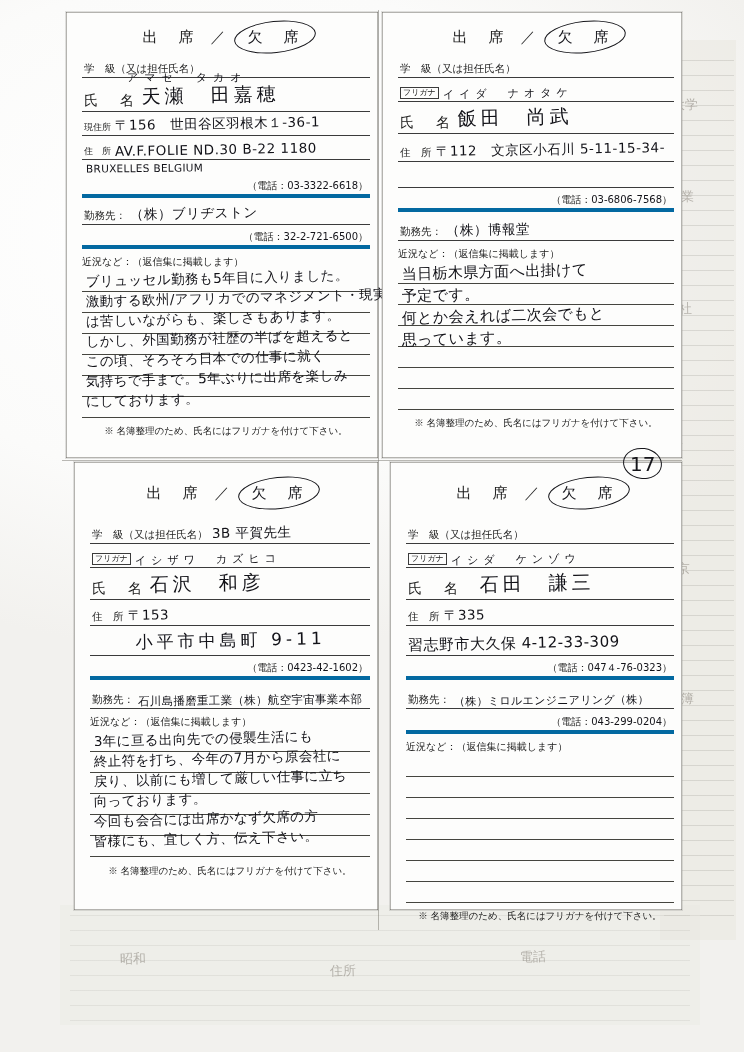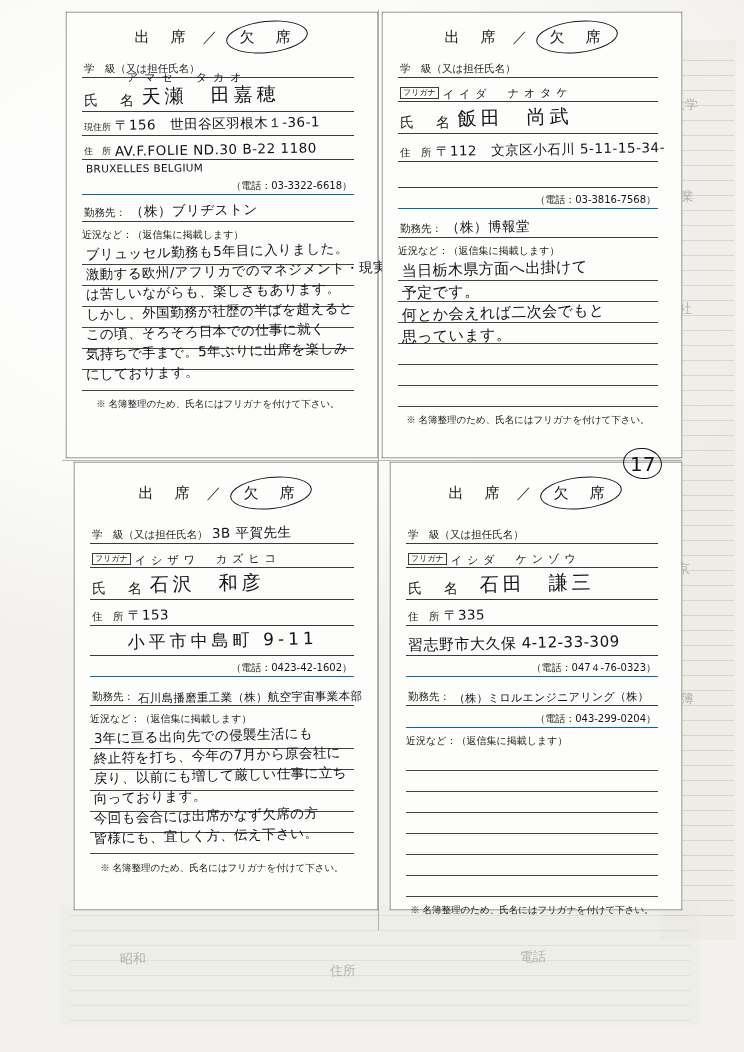--- a/index.html
+++ b/index.html
@@ -62,21 +62,21 @@
     background: rgba(90,88,82,.45);
   }
   .edge-top { left:0; right:0; top:0; height:1px; }
   .edge-bottom { left:0; right:0; bottom:0; height:1px; }
   .edge-left { top:0; bottom:0; left:0; width:1px; }
   .edge-right { top:0; bottom:0; right:0; width:1px; }
 
   .card-inner {
     position: absolute;
     inset: 0;
-    padding: 10px 24px 8px 16px;
+    padding: 10px 8px 8px 16px;
     box-sizing: border-box;
     font-size: 11px;
     color: #1b1b1b;
   }
 
   
   .attend-row {
     display: flex;
     justify-content: center;
     align-items: center;
@@ -174,21 +174,21 @@
     position: absolute;
     top: -11px;
     left: 45px;
     font-size: 11px;
     letter-spacing: 6px;
   }
 
   .tel-row {
     text-align: center;
     font-size: 10px;
-    border-bottom: 1px solid #0369a1;
+    border-bottom: 4px solid #0369a1;
     padding-bottom: 1px;
     margin-bottom: 3px;
     position: relative;
     height: 16px;
   }
   .tel-row .printed {
     position: absolute;
     right: 2px;
     bottom: 1px;
   }
@@ -303,20 +303,25 @@
       <div class="tel-row">
         <span class="printed">
           <span>（電話：</span><span class="hw">03-3322-6618</span><span>）</span>
         </span>
       </div>
 
       <div class="field" style="margin-top:6px;">
         <span class="label">勤務先：</span>
         <span class="hw hw-line">（株）ブリヂストン</span>
       </div>
+      <div class="tel-row">
+        <span class="printed">
+          <span>（電話：</span><span class="hw">32-2-721-6500</span><span>）</span>
+        </span>
+      </div>
 
       <div class="section-title">近況など：（返信集に掲載します）</div>
       <div class="ruled" style="height:150px;">
         <div class="rule"></div>
         <div class="rule"></div>
         <div class="rule"></div>
         <div class="rule"></div>
         <div class="rule"></div>
         <div class="rule"></div>
         <div class="rule"></div>
@@ -364,21 +369,21 @@
       </div>
 
       <div class="field" style="min-height:24px;">
         <span class="label">住　所</span>
         <span class="hw hw-line">〒112　文京区小石川 5-11-15-34-</span>
       </div>
       <div class="field" style="min-height:22px;"></div>
 
       <div class="tel-row">
         <span class="printed">
-          <span>（電話：</span><span class="hw">03-3816-7568</span><span>）</span>
+          <span>（電話：</span><span class="hw">03-6806-7568</span><span>）</span>
         </span>
       </div>
 
       <div class="field" style="margin-top:8px;">
         <span class="label">勤務先：</span>
         <span class="hw hw-line">（株）博報堂</span>
       </div>
 
       <div class="section-title">近況など：（返信集に掲載します）</div>
       <div class="ruled" style="height:150px;">

